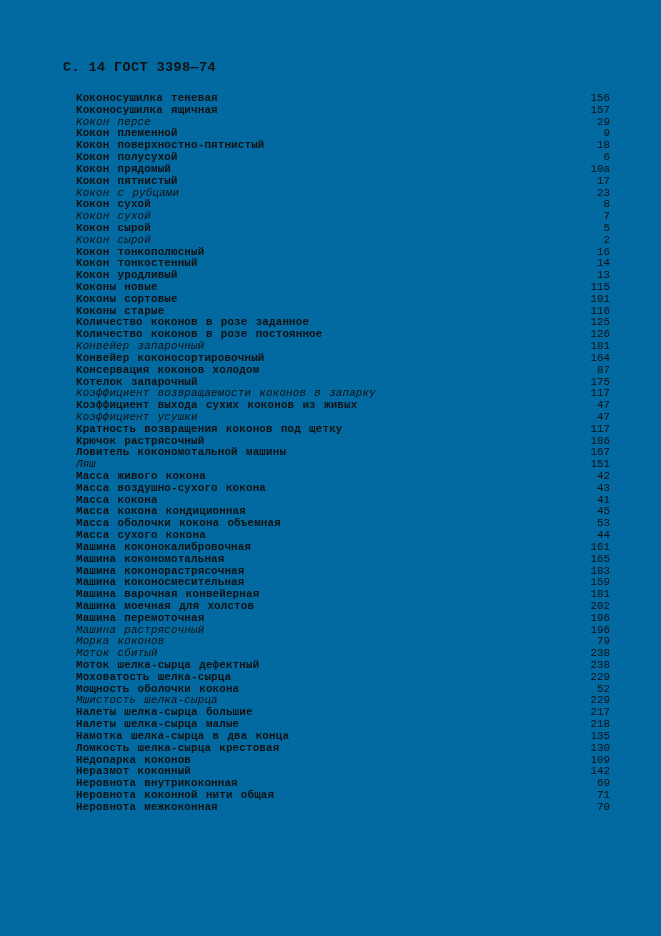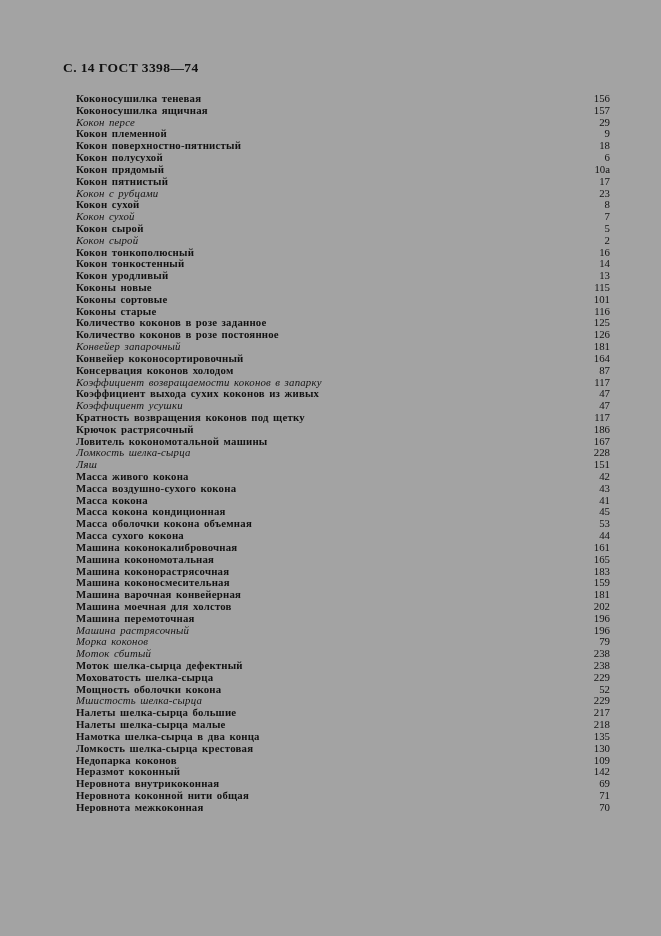--- a/index.html
+++ b/index.html
@@ -11,21 +11,22 @@
     width: 661px;
     height: 936px;
     position: relative;
     font-family: "Liberation Serif", serif;
     color: #111111;
     overflow: hidden;
   }
   .page {
     position: absolute;
     inset: 0;
-    background: #a3a3a3;
+    background: #0369a1;
+    font-family: Liberation Mono, monospace;
   }
   .page-header {
     position: absolute;
     left: 63px;
     top: 60px;
     font-size: 13.5px;
     font-weight: bold;
     letter-spacing: 0.4px;
     white-space: nowrap;
   }
@@ -157,20 +158,24 @@
         <span class="page-num">181</span>
       </div>
       <div class="index-row">
         <span class="term">Конвейер коконосортировочный</span>
         <span class="page-num">164</span>
       </div>
       <div class="index-row">
         <span class="term">Консервация коконов холодом</span>
         <span class="page-num">87</span>
       </div>
+      <div class="index-row">
+        <span class="term">Котелок запарочный</span>
+        <span class="page-num">175</span>
+      </div>
       <div class="index-row italic">
         <span class="term">Коэффициент возвращаемости коконов в запарку</span>
         <span class="page-num">117</span>
       </div>
       <div class="index-row">
         <span class="term">Коэффициент выхода сухих коконов из живых</span>
         <span class="page-num">47</span>
       </div>
       <div class="index-row italic">
         <span class="term">Коэффициент усушки</span>
@@ -180,24 +185,20 @@
         <span class="term">Кратность возвращения коконов под щетку</span>
         <span class="page-num">117</span>
       </div>
       <div class="index-row">
         <span class="term">Крючок растрясочный</span>
         <span class="page-num">186</span>
       </div>
       <div class="index-row">
         <span class="term">Ловитель кокономотальной машины</span>
         <span class="page-num">167</span>
-      </div>
-      <div class="index-row italic">
-        <span class="term">Ломкость шелка-сырца</span>
-        <span class="page-num">228</span>
       </div>
       <div class="index-row italic">
         <span class="term">Ляш</span>
         <span class="page-num">151</span>
       </div>
       <div class="index-row">
         <span class="term">Масса живого кокона</span>
         <span class="page-num">42</span>
       </div>
       <div class="index-row">

